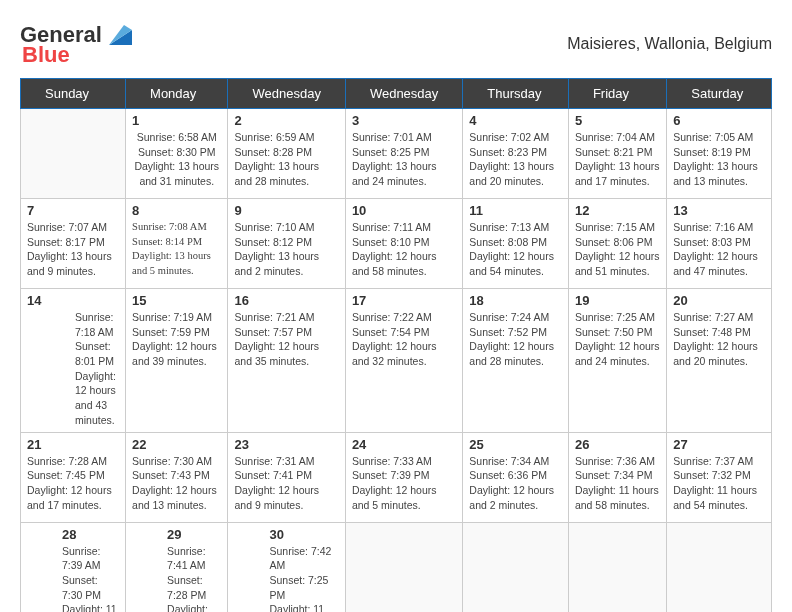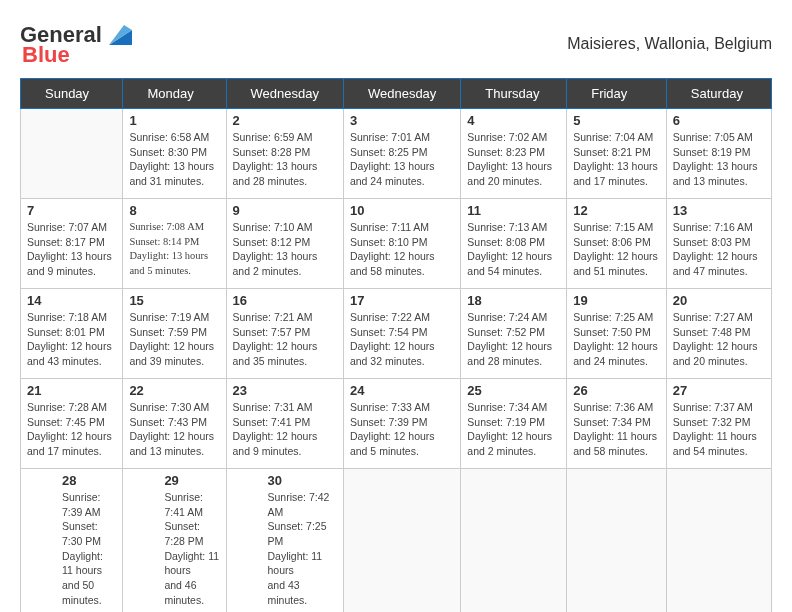--- a/index.html
+++ b/index.html
@@ -119,21 +119,21 @@
         <th>Thursday</th>
         <th>Friday</th>
         <th>Saturday</th>
       </tr>
   </thead>
   <tbody id="calendar-body">
   <tr>
         <td class="empty-cell"></td>
         <td>
           <div class="day-number">1</div>
-          <div class="day-info" style="white-space: pre-line;">Sunrise: 6:58 AM
+          <div class="day-info" style="white-space: pre-line; text-align: center;">Sunrise: 6:58 AM
 Sunset: 8:30 PM
 Daylight: 13 hours
 and 31 minutes.</div>
         </td>
         <td>
           <div class="day-number">2</div>
           <div class="day-info" style="white-space: pre-line;">Sunrise: 6:59 AM
 Sunset: 8:28 PM
 Daylight: 13 hours
 and 28 minutes.</div>
@@ -214,21 +214,21 @@
           <div class="day-number">13</div>
           <div class="day-info" style="white-space: pre-line;">Sunrise: 7:16 AM
 Sunset: 8:03 PM
 Daylight: 12 hours
 and 47 minutes.</div>
         </td>
       </tr>
       <tr>
         <td>
           <div class="day-number">14</div>
-          <div class="day-info" style="white-space: pre-line;">Sunrise: 7:18 AM
+          <div class="day-info" style="white-space: pre-line; margin-left: 48px;">Sunrise: 7:18 AM
 Sunset: 8:01 PM
 Daylight: 12 hours
 and 43 minutes.</div>
         </td>
         <td>
           <div class="day-number">15</div>
           <div class="day-info" style="white-space: pre-line;">Sunrise: 7:19 AM
 Sunset: 7:59 PM
 Daylight: 12 hours
 and 39 minutes.</div>
@@ -294,21 +294,21 @@
         <td>
           <div class="day-number">24</div>
           <div class="day-info" style="white-space: pre-line;">Sunrise: 7:33 AM
 Sunset: 7:39 PM
 Daylight: 12 hours
 and 5 minutes.</div>
         </td>
         <td>
           <div class="day-number">25</div>
           <div class="day-info" style="white-space: pre-line;">Sunrise: 7:34 AM
-Sunset: 7:19 PM
+Sunset: 6:36 PM
 Daylight: 12 hours
 and 2 minutes.</div>
         </td>
         <td>
           <div class="day-number">26</div>
           <div class="day-info" style="white-space: pre-line;">Sunrise: 7:36 AM
 Sunset: 7:34 PM
 Daylight: 11 hours
 and 58 minutes.</div>
         </td>

